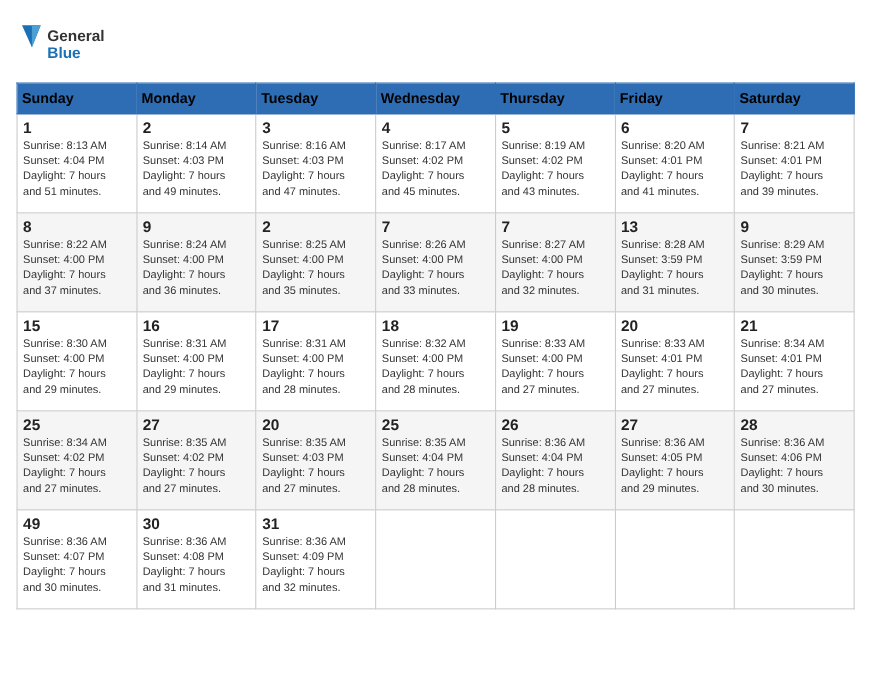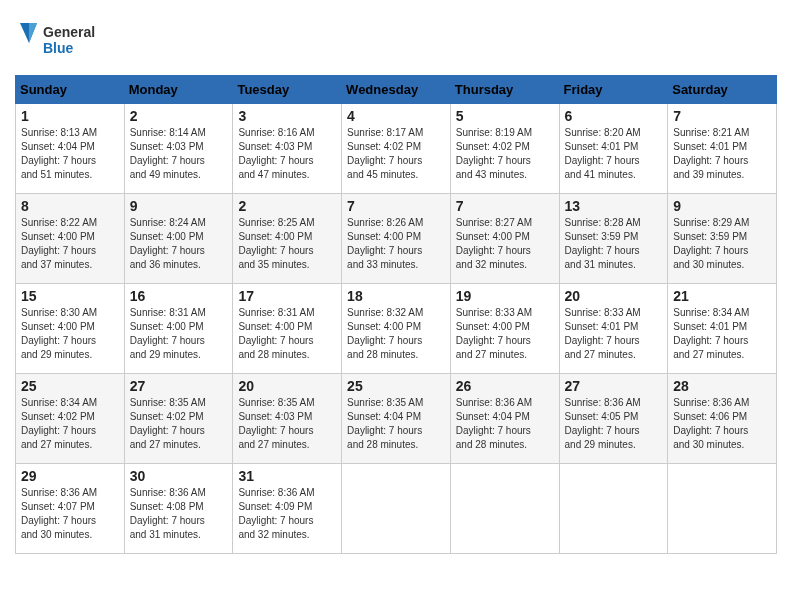--- a/index.html
+++ b/index.html
@@ -220,21 +220,21 @@
         <span class="day-number">27</span>
         <div class="day-info">Sunrise: 8:36 AM<br>Sunset: 4:05 PM<br>Daylight: 7 hours<br>and 29 minutes.</div>
       </td>
         <td>
         <span class="day-number">28</span>
         <div class="day-info">Sunrise: 8:36 AM<br>Sunset: 4:06 PM<br>Daylight: 7 hours<br>and 30 minutes.</div>
       </td>
       </tr>
       <tr>
         <td>
-        <span class="day-number">29</span>
+        <span class="day-number">49</span>
         <div class="day-info">Sunrise: 8:36 AM<br>Sunset: 4:07 PM<br>Daylight: 7 hours<br>and 30 minutes.</div>
       </td>
         <td>
         <span class="day-number">30</span>
         <div class="day-info">Sunrise: 8:36 AM<br>Sunset: 4:08 PM<br>Daylight: 7 hours<br>and 31 minutes.</div>
       </td>
         <td>
         <span class="day-number">31</span>
         <div class="day-info">Sunrise: 8:36 AM<br>Sunset: 4:09 PM<br>Daylight: 7 hours<br>and 32 minutes.</div>
       </td>

